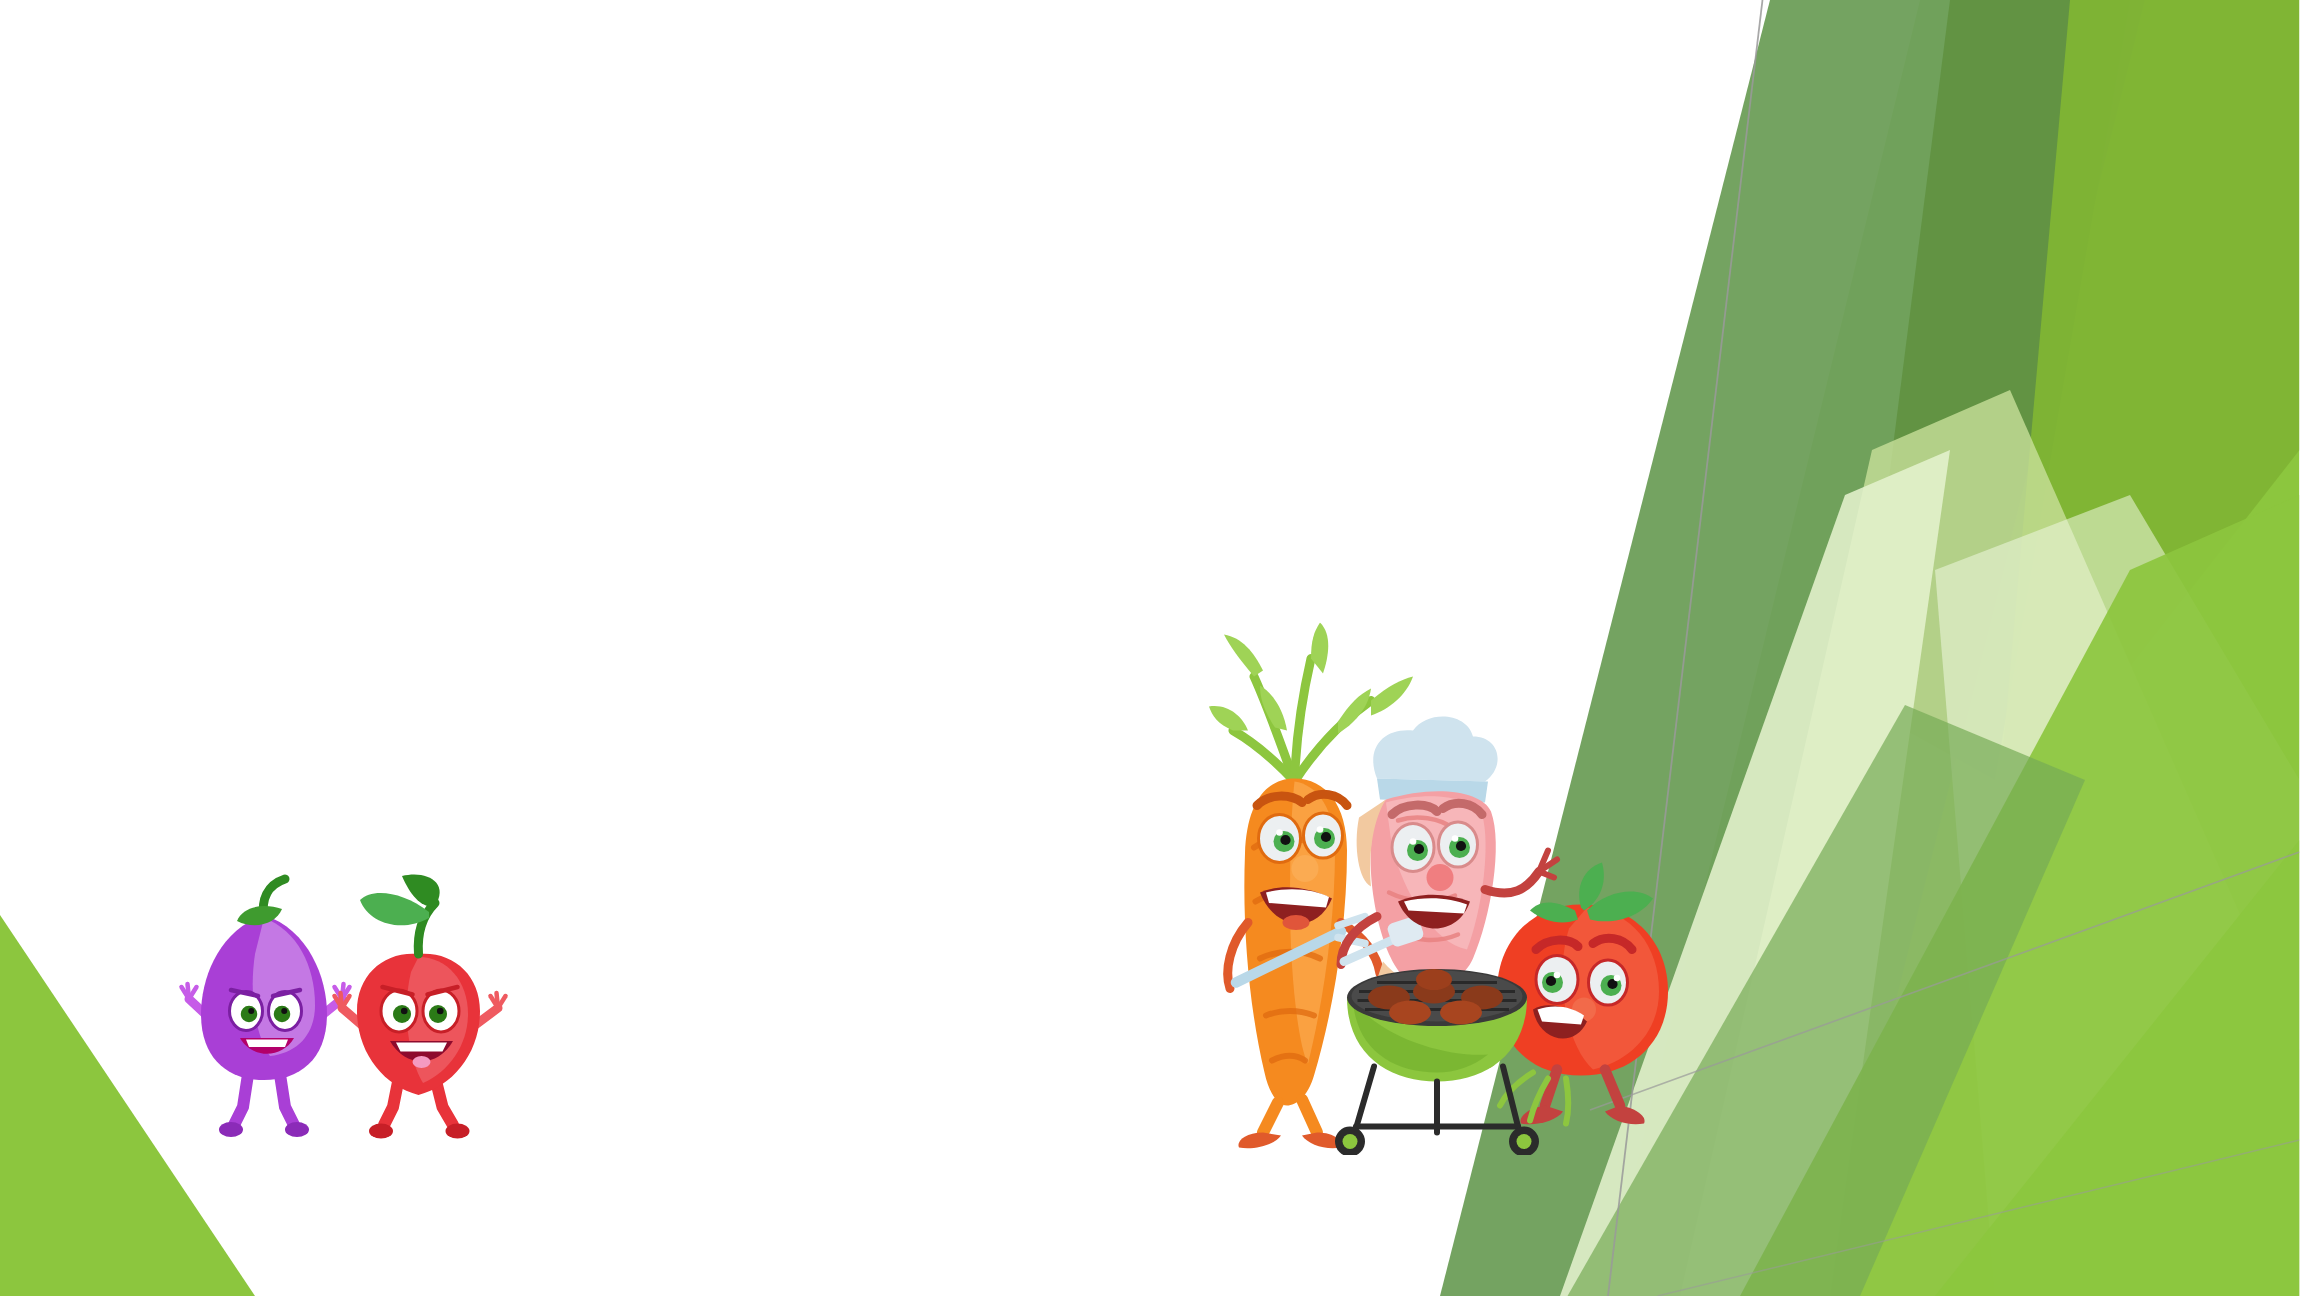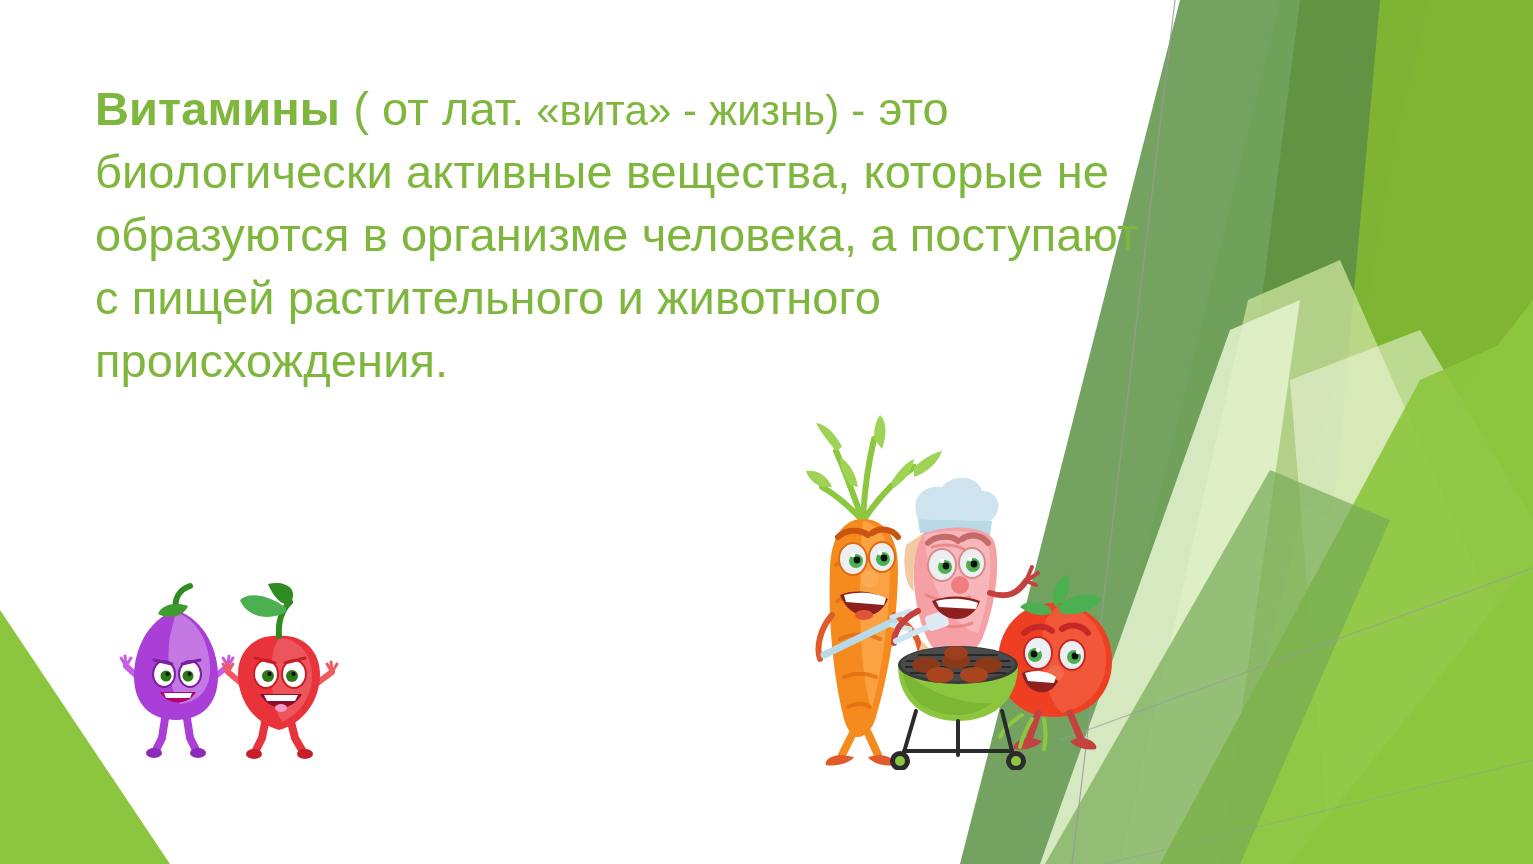--- a/index.html
+++ b/index.html
@@ -87,23 +87,20 @@
     <polygon points="1533,330 1533,864 1160,864 1420,380" fill="#8cc63e" opacity="0.92"></polygon>
     <polygon points="1533,560 1533,864 1290,864" fill="#8cc63e" opacity="0.9"></polygon>
 
     <polygon points="1270,470 1390,520 1240,864 1045,864" fill="#76ab56" opacity="0.70"></polygon>
 
     <line x1="1175" y1="0" x2="1072" y2="864" stroke="#9a9a9a" stroke-width="1.2" opacity="0.85"></line>
     <line x1="1533" y1="568" x2="1060" y2="740" stroke="#9a9a9a" stroke-width="1.1" opacity="0.7"></line>
     <line x1="1533" y1="760" x2="1105" y2="864" stroke="#9a9a9a" stroke-width="1" opacity="0.55"></line>
   </svg>
 
-  <div id="body-text">
-    <span class="lead">Витамины</span><span> ( от лат.</span><span class="small"> «вита» - жизнь) -</span><span> это биологически активные вещества, которые не образуются в организме человека, а поступают с пищей растительного и животного происхождения.</span>
-  </div>
 
   <div class="clipart" id="clipart-pair">
     <svg viewBox="0 0 228 185">
 
       <g>
 
         <path d="M48 134 L44 160 L38 172" stroke="#a93fd6" stroke-width="8" fill="none" stroke-linecap="round"></path>
         <path d="M68 134 L72 160 L78 172" stroke="#a93fd6" stroke-width="8" fill="none" stroke-linecap="round"></path>
         <ellipse cx="36" cy="175" rx="8" ry="5" fill="#8b2bb8"></ellipse>
         <ellipse cx="80" cy="175" rx="8" ry="5" fill="#8b2bb8"></ellipse>

